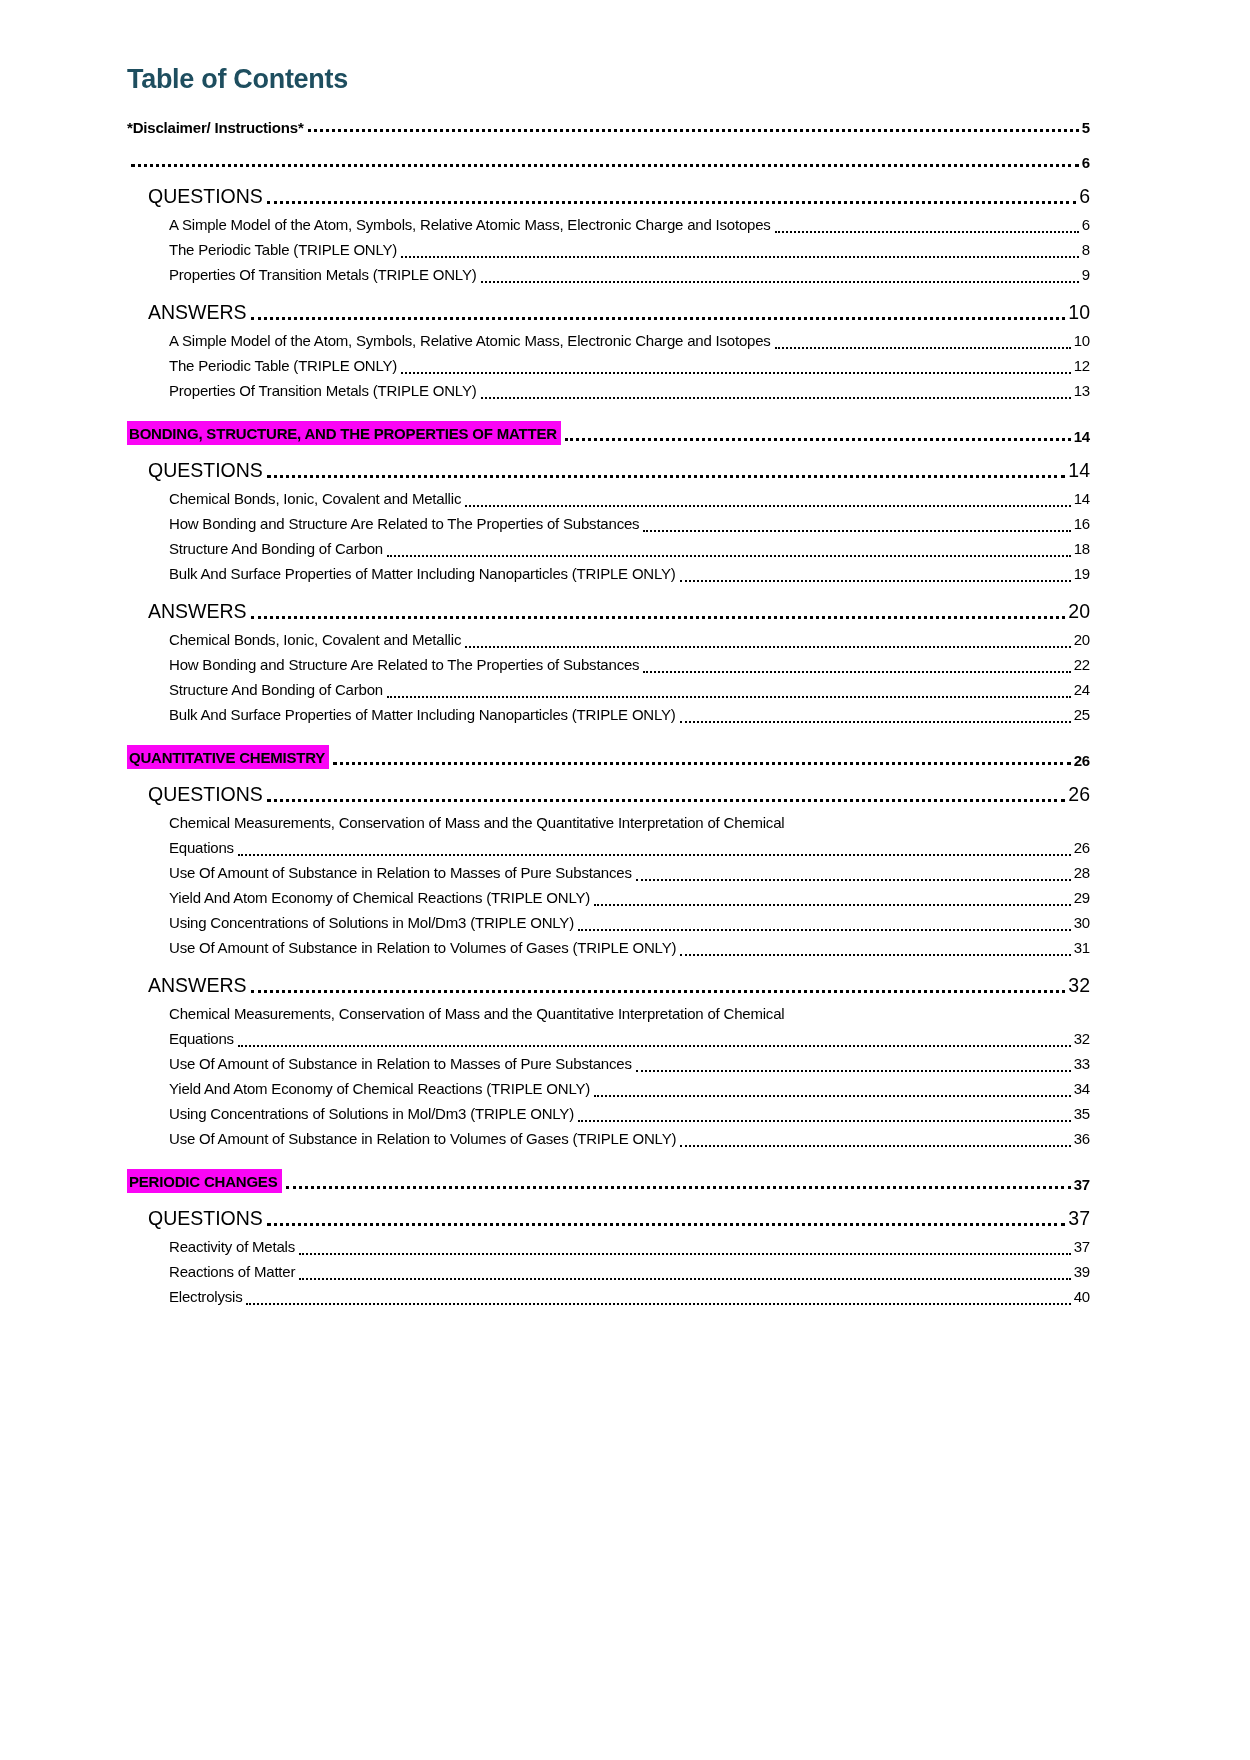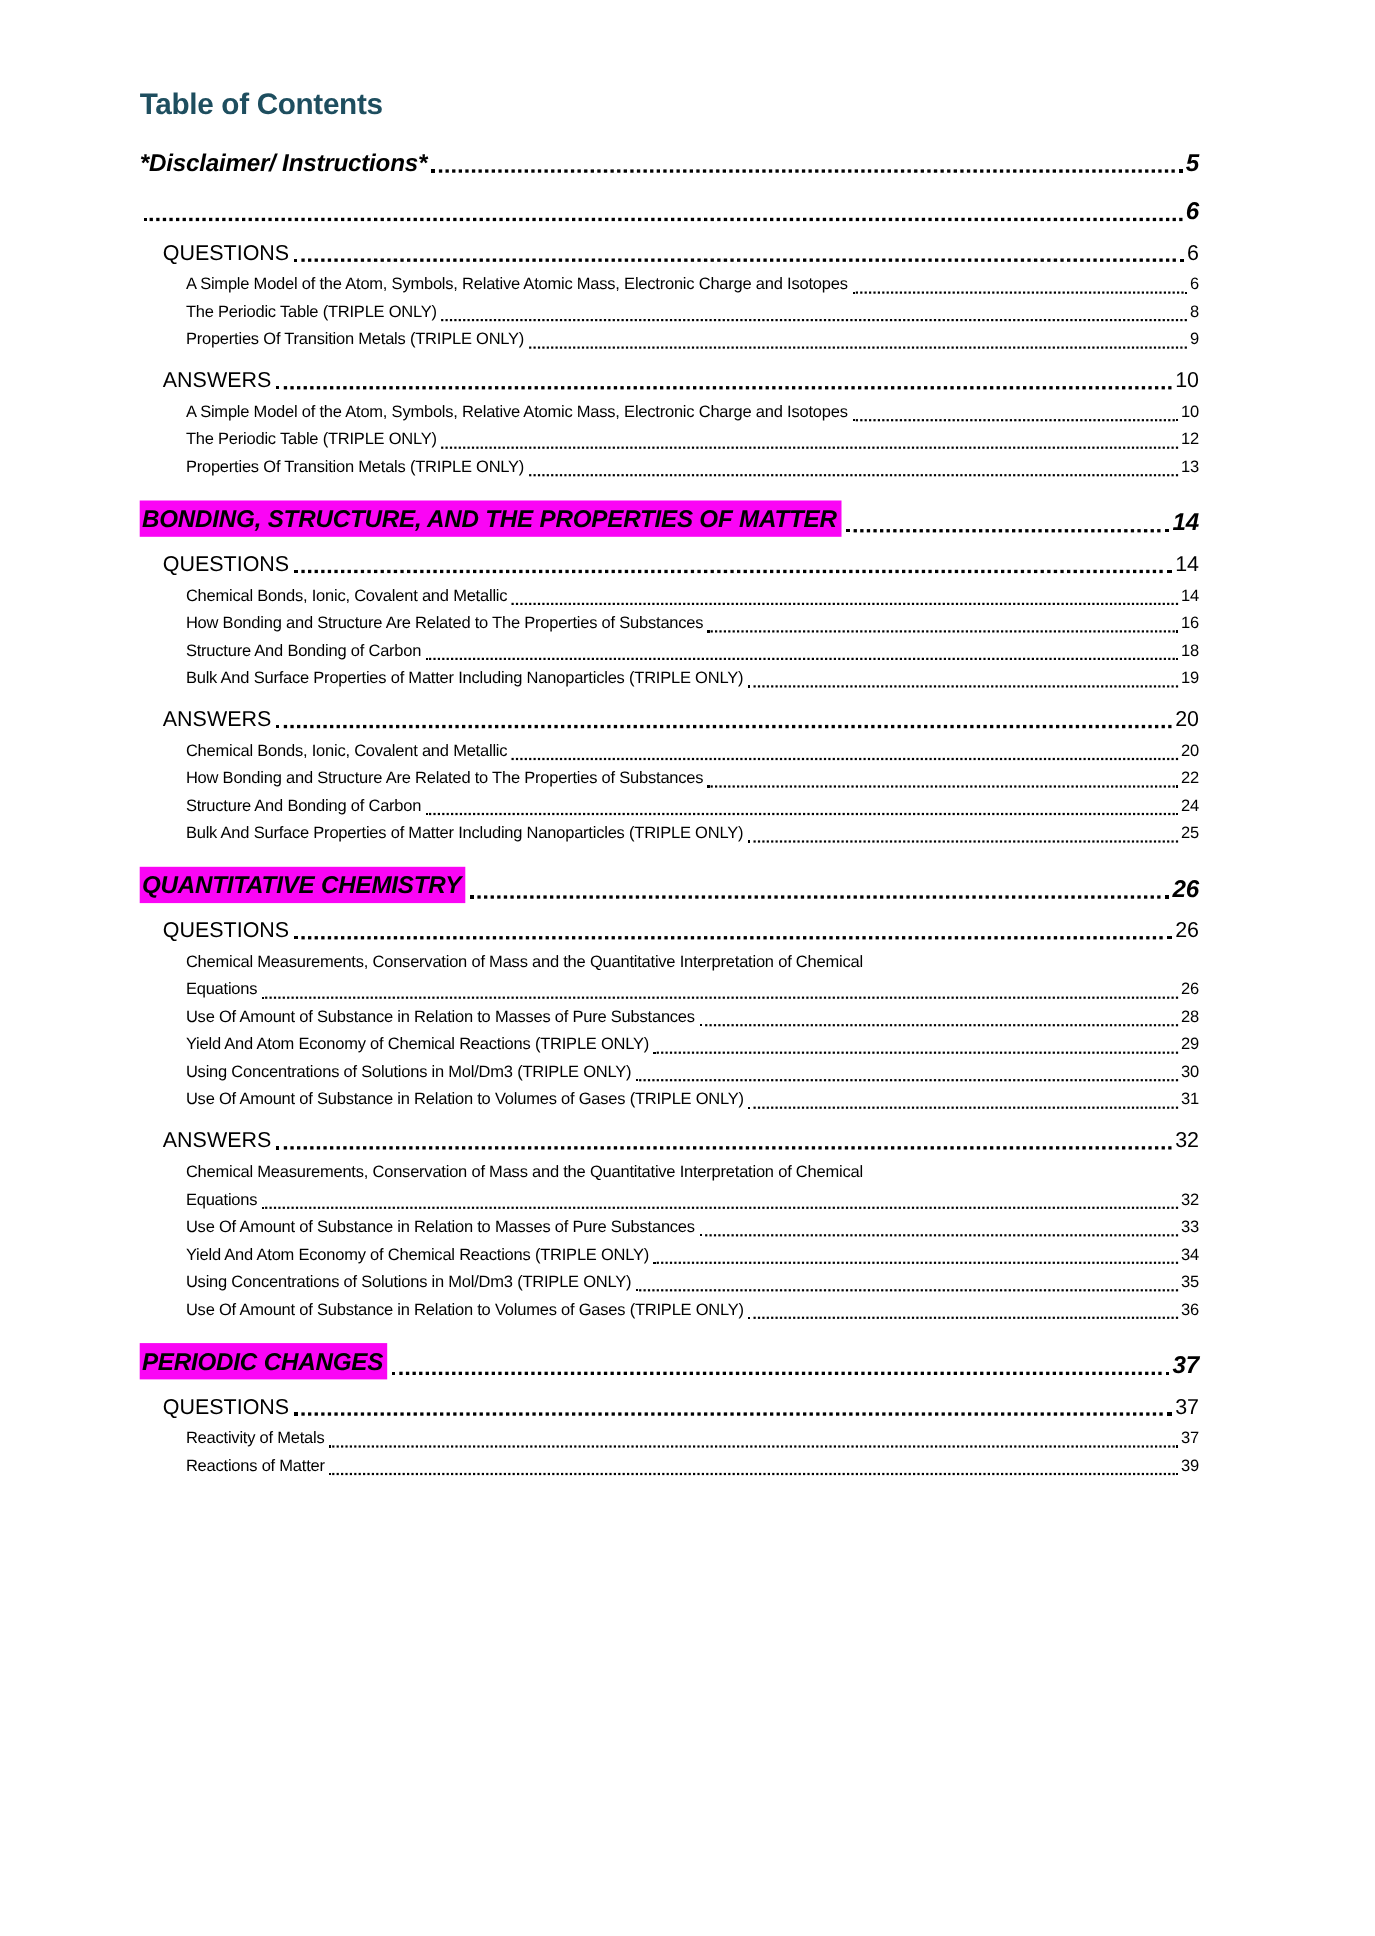--- a/index.html
+++ b/index.html
@@ -1,21 +1,21 @@
 <!DOCTYPE html>
 <html style="--hl: #FA05F5; --title-color: #1E4E5F;"><head>
 <meta charset="utf-8">
 <style>
   html,body { margin:0; padding:0; background:#ffffff; }
   .page {
     position:relative;
     width:1250px; height:1449px;
     background:#ffffff;
     box-sizing:border-box;
-    padding:80px 160px 0 127px;
+    padding:64px 160px 0 127px;
     font-family:"Liberation Sans", sans-serif;
     color:#000;
     overflow:hidden;
   }
   .title {
     color:var(--title-color,#1E4E5F);
     font-size:27px;
     font-weight:bold;
     letter-spacing:-0.3px;
     margin:0 0 24px 0;
@@ -23,22 +23,22 @@
   .entry { display:flex; align-items:flex-end; }
   .label { white-space:nowrap; }
   .dots {
     flex:1 1 auto;
     min-width:10px;
     border-bottom:3px dotted #000;
     margin:0 3px 4px 4px;
   }
   .pg { white-space:nowrap; }
   .l1 {
-    font-weight:bold; font-style:italic;
-    font-size:22px;
+    font-weight:bold; 
+    font-size:15px;
     letter-spacing:-0.2px;
     margin:18px 0 8px 0;
   }
   .l2 {
     font-weight:normal;
     font-size:19.5px;
     margin:14px 0 4px 0;
     padding-left:21px;
   }
   .l3 {
@@ -276,17 +276,22 @@
     <div class="entry l3">
       <span class="label">Reactivity of Metals</span>
       <span class="dots"></span>
       <span class="pg">37</span>
     </div>
     <div class="entry l3">
       <span class="label">Reactions of Matter</span>
       <span class="dots"></span>
       <span class="pg">39</span>
     </div>
+    <div class="entry l3">
+      <span class="label">Electrolysis</span>
+      <span class="dots"></span>
+      <span class="pg">40</span>
+    </div>
 
   </nav>
 
   <div class="footer-num">2</div>
 </div>
 
 </body></html>

